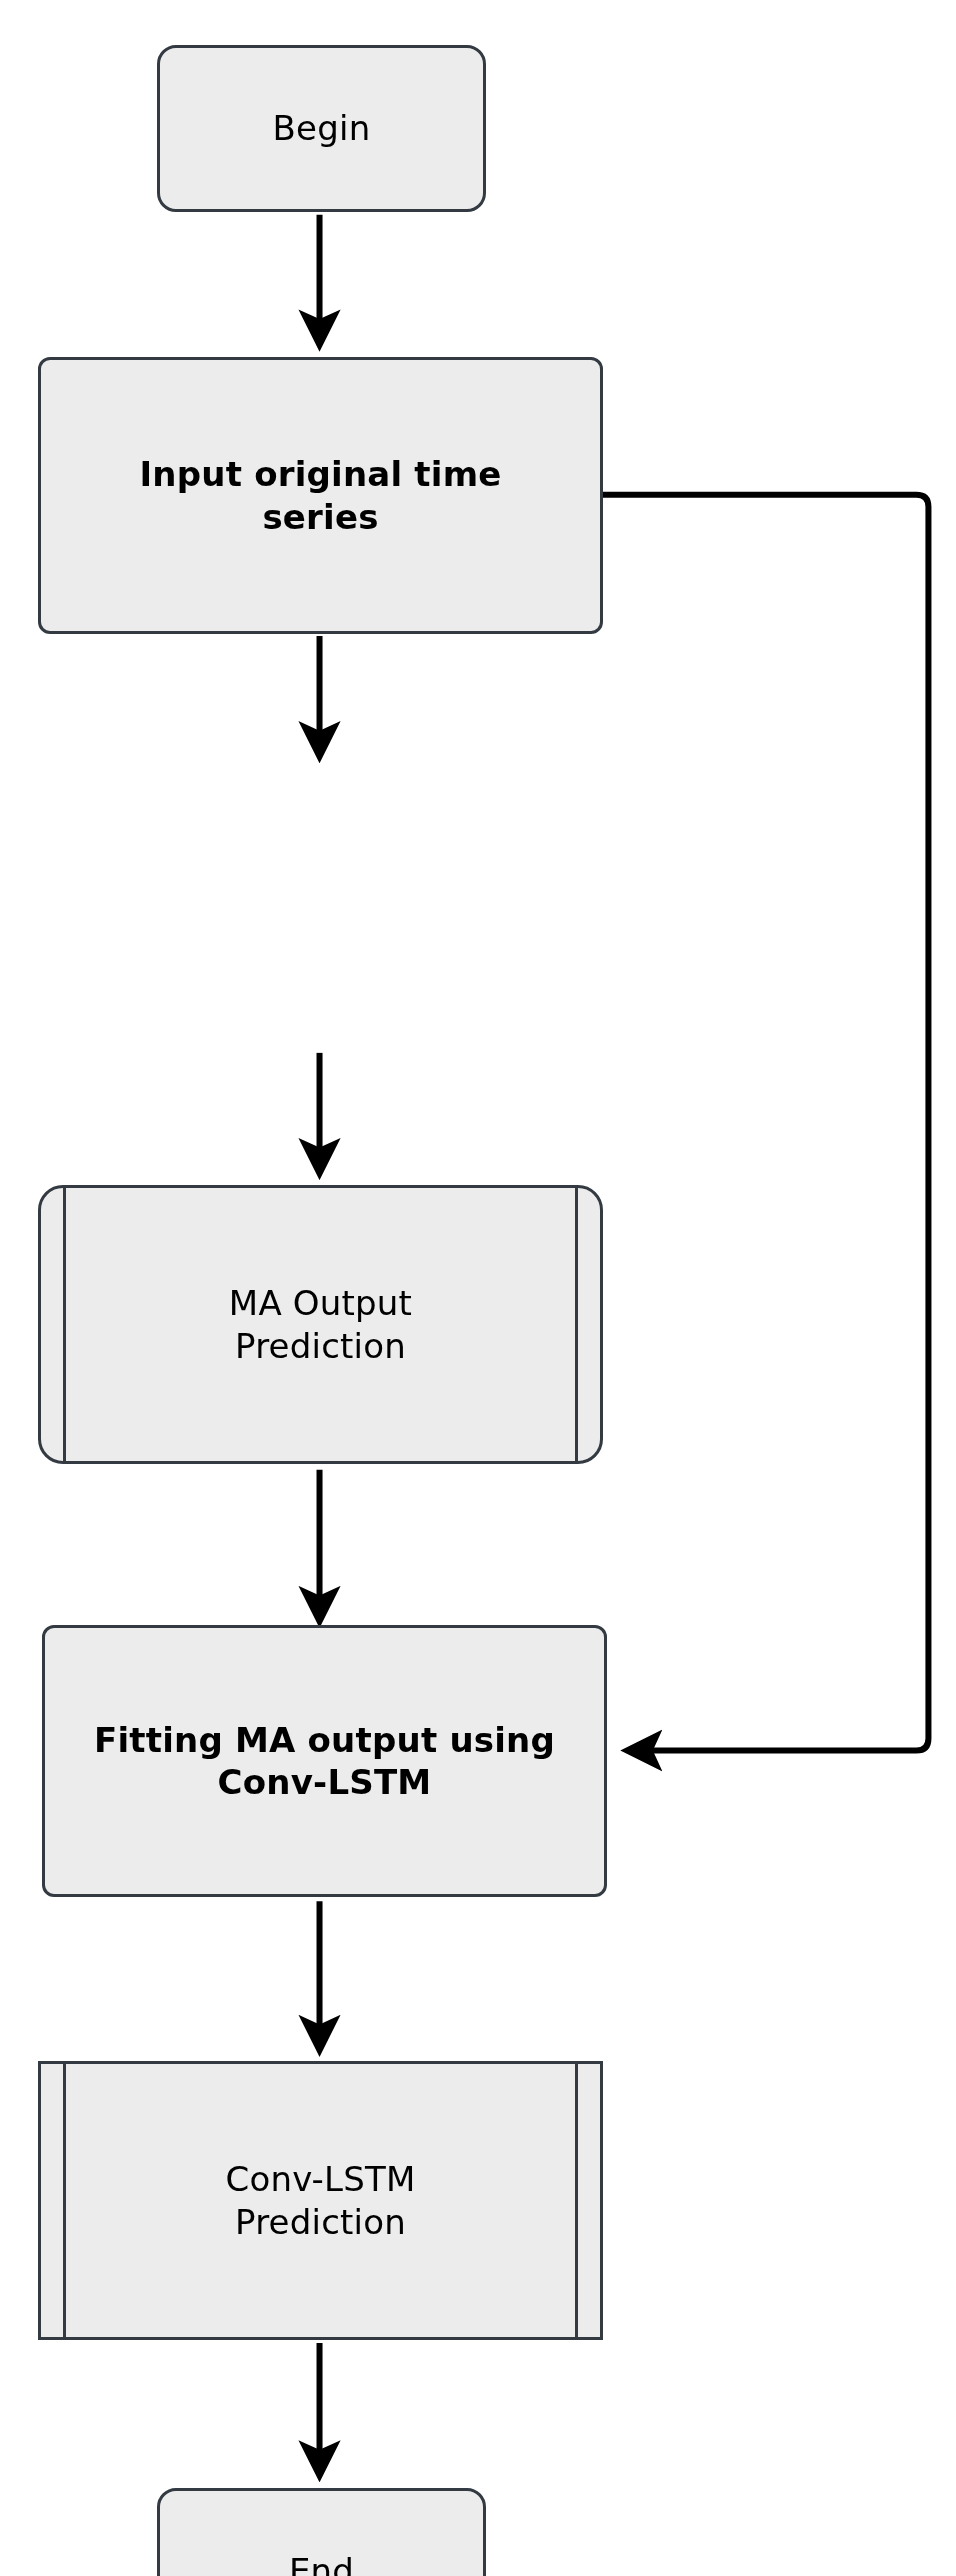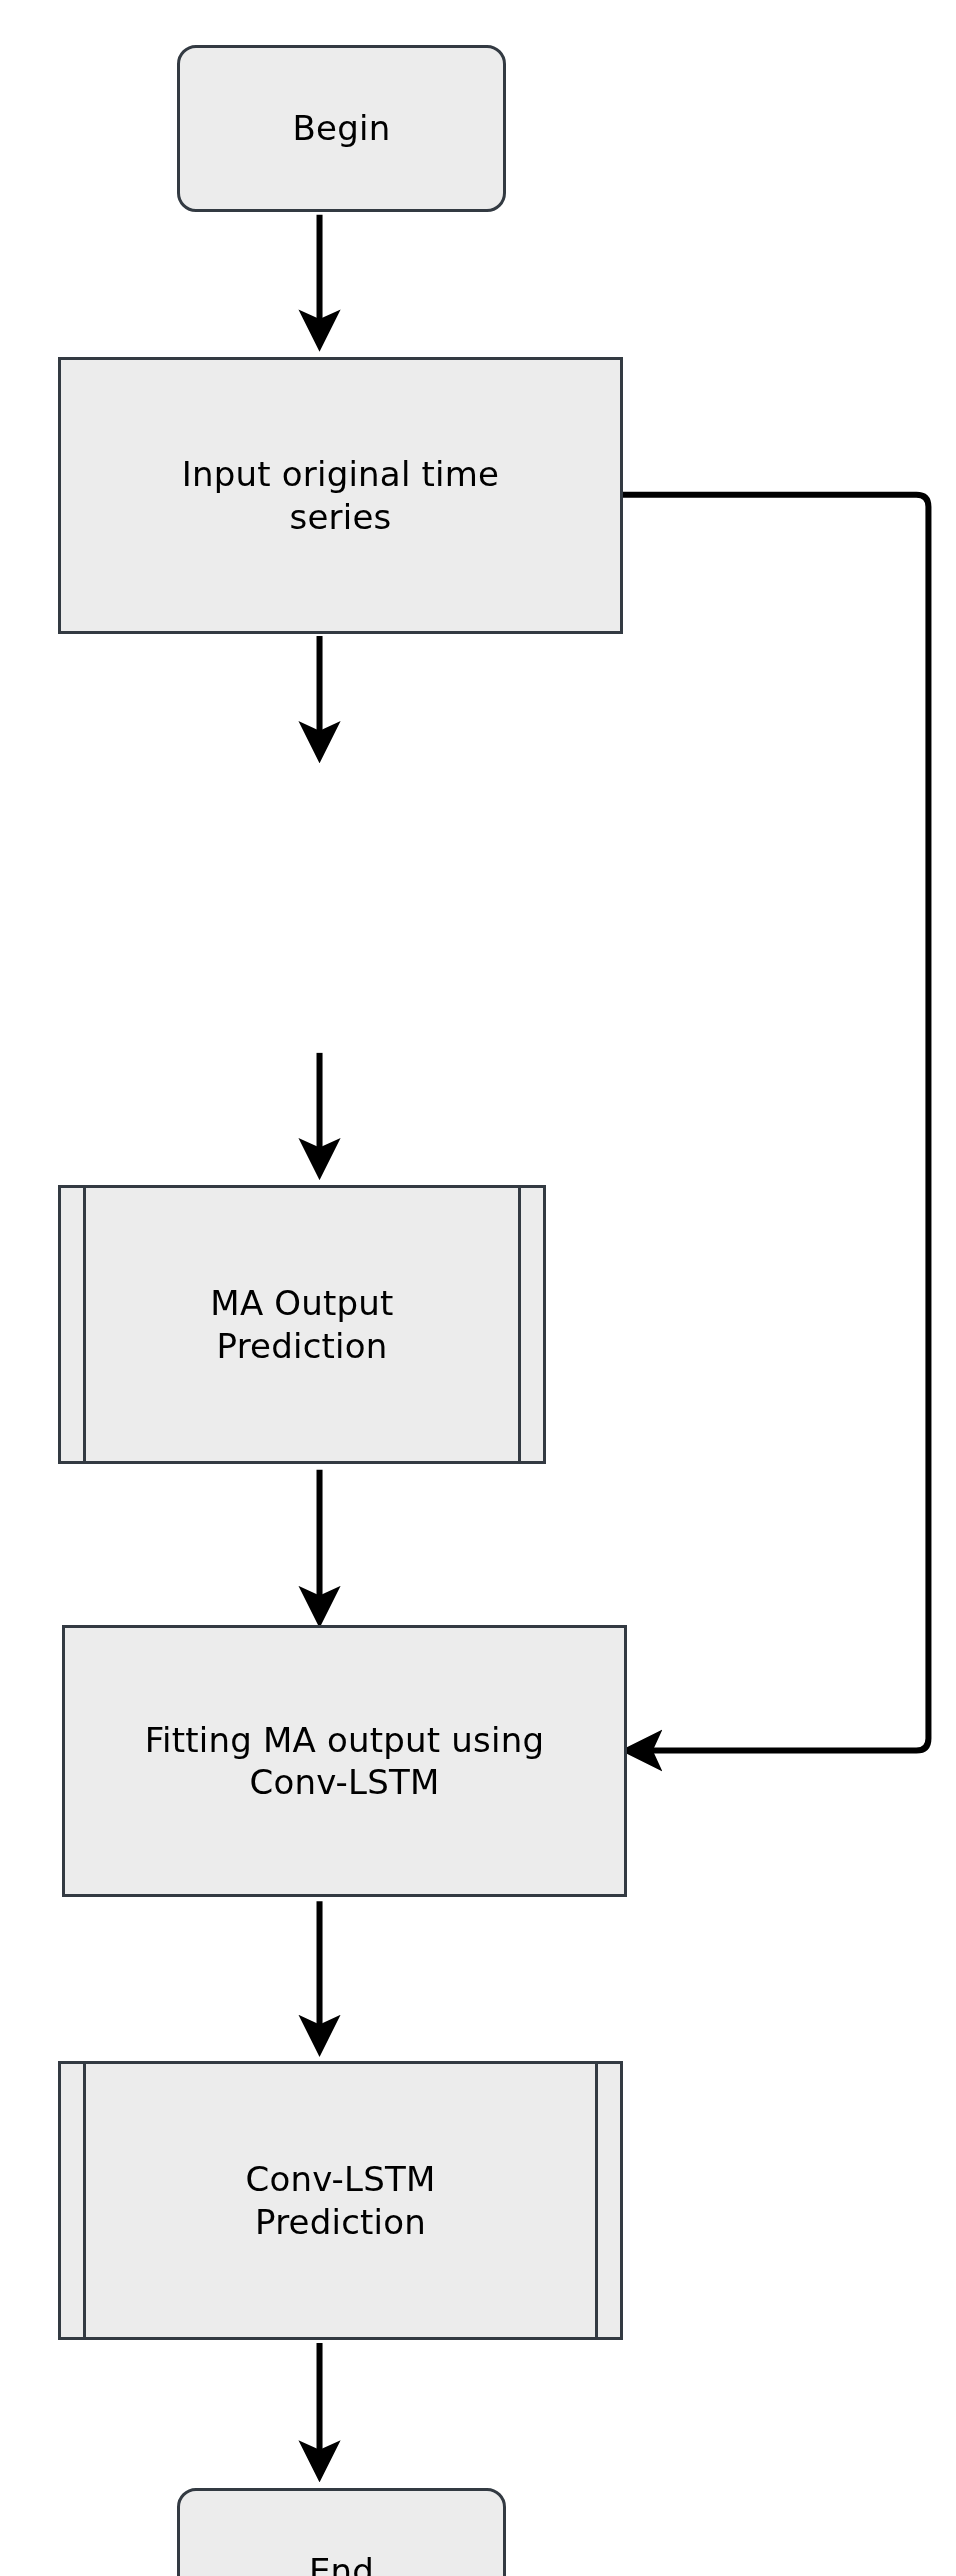--- a/index.html
+++ b/index.html
@@ -34,27 +34,27 @@
     justify-content: center;
     text-align: center;
     background: #ececec;
     border: 3.4px solid #333a42;
     color: #000000;
     font-size: 34px;
     line-height: 1.25;
     letter-spacing: 0.2px;
     white-space: pre-line;
     z-index: 2;
-    margin-left: 20px;
   }
   .node.terminator {
     border-radius: 19px;
   }
   .node.process {
-    border-radius: 0;
+    border-radius: 12px;
+    font-weight: bold;
   }
   .node.subroutine {
     border-radius: 0;
   }
   .node.subroutine .bar {
     position: absolute;
     top: -3.4px;
     bottom: -3.4px;
     width: 0;
     border-left: 3.4px solid #333a42;
@@ -101,21 +101,21 @@
   <div class="node terminator" style="left:157px; top:45px; width:329px; height:167px;">
     <span class="label">Begin</span>
   </div>
 
   <div class="node process" style="left:38px; top:357px; width:565px; height:277px;">
     <span class="label">Input original time
 series</span>
   </div>
 
 
-  <div class="node subroutine" style="left:38px; top:1185px; width:488px; height:279px;">
+  <div class="node subroutine" style="left:38px; top:1185px; width:565px; height:279px;border-radius:25px;">
     <span class="bar left"></span>
     <span class="bar right"></span>
     <span class="label">MA Output
 Prediction</span>
   </div>
 
   <div class="node process" style="left:42px; top:1625px; width:565px; height:272px;">
     <span class="label">Fitting MA output using
 Conv-LSTM</span>
   </div>

